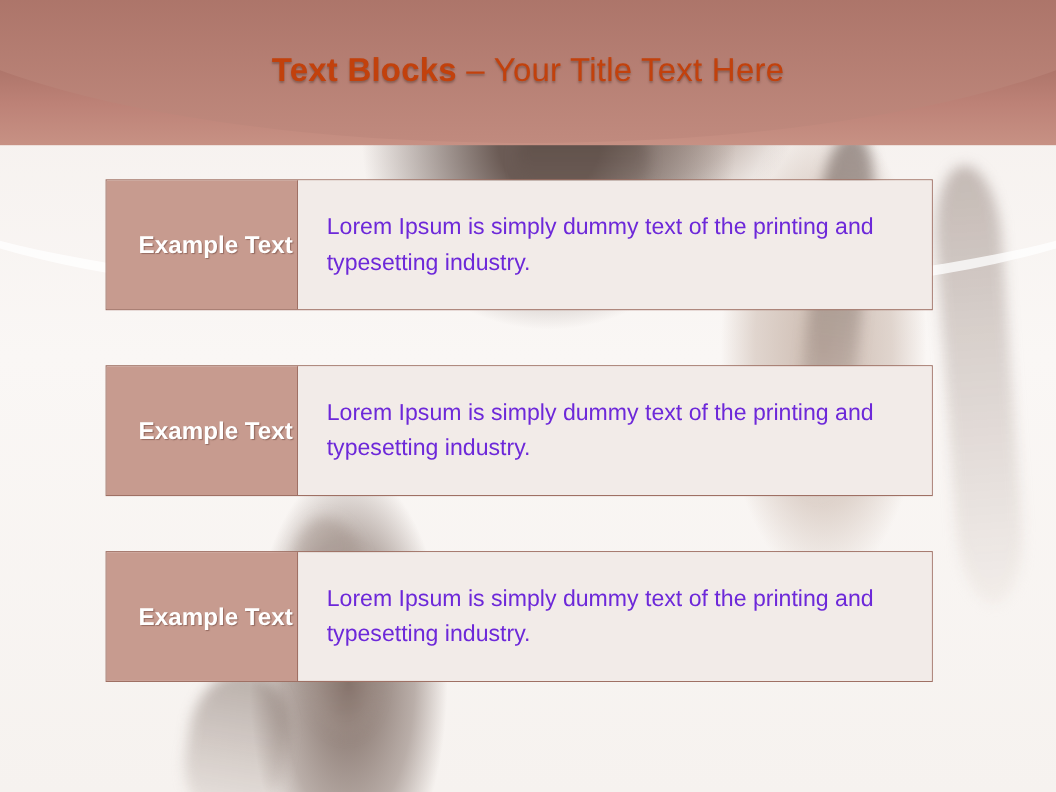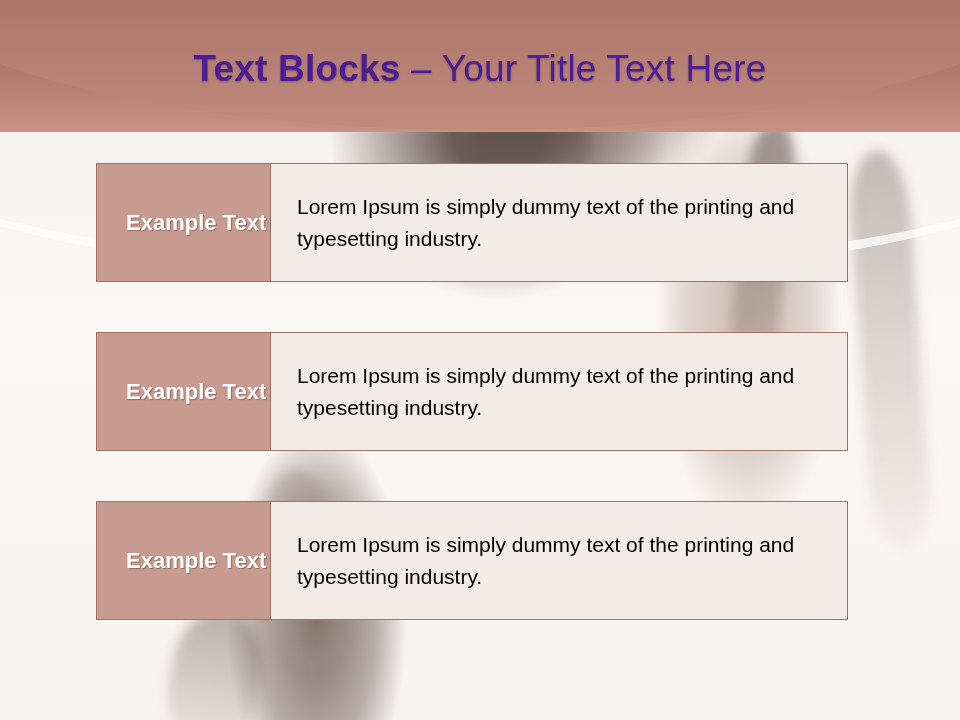--- a/index.html
+++ b/index.html
@@ -97,22 +97,22 @@
     border-radius: 0 0 50% 50% / 0 0 46% 46%;
     background: linear-gradient(180deg, #8a6055 0%, #a87065 55%, #c08a7e 100%);
   }
 
   .slide-title {
     position: absolute;
     left: 0;
     top: 48px;
     width: 960px;
     text-align: center;
-    font-size: 37px;
-    color: #4c1d95;
+    font-size: 30px;
+    color: #c2410c;
     letter-spacing: 0.2px;
     text-shadow: 0 1px 2px rgba(80,50,42,0.45);
     white-space: nowrap;
   }
   .slide-title .strong {
     font-weight: bold;
   }
   .slide-title .light {
     font-weight: normal;
   }
@@ -153,21 +153,21 @@
   .block-body {
     flex: 1 1 auto;
     background: #f2ebe8;
     box-sizing: border-box;
     display: flex;
     align-items: center;
     padding: 0 28px 0 26px;
   }
   .block-body-text {
     font-size: 21px;
-    color: #000000;
+    color: #6d28d9;
     line-height: 1.5;
   }
 </style>
 </head>
 <body>
 
 <div class="slide">
 
   <div class="photo-bg">
     <div class="photo-shape leg-a"></div>

